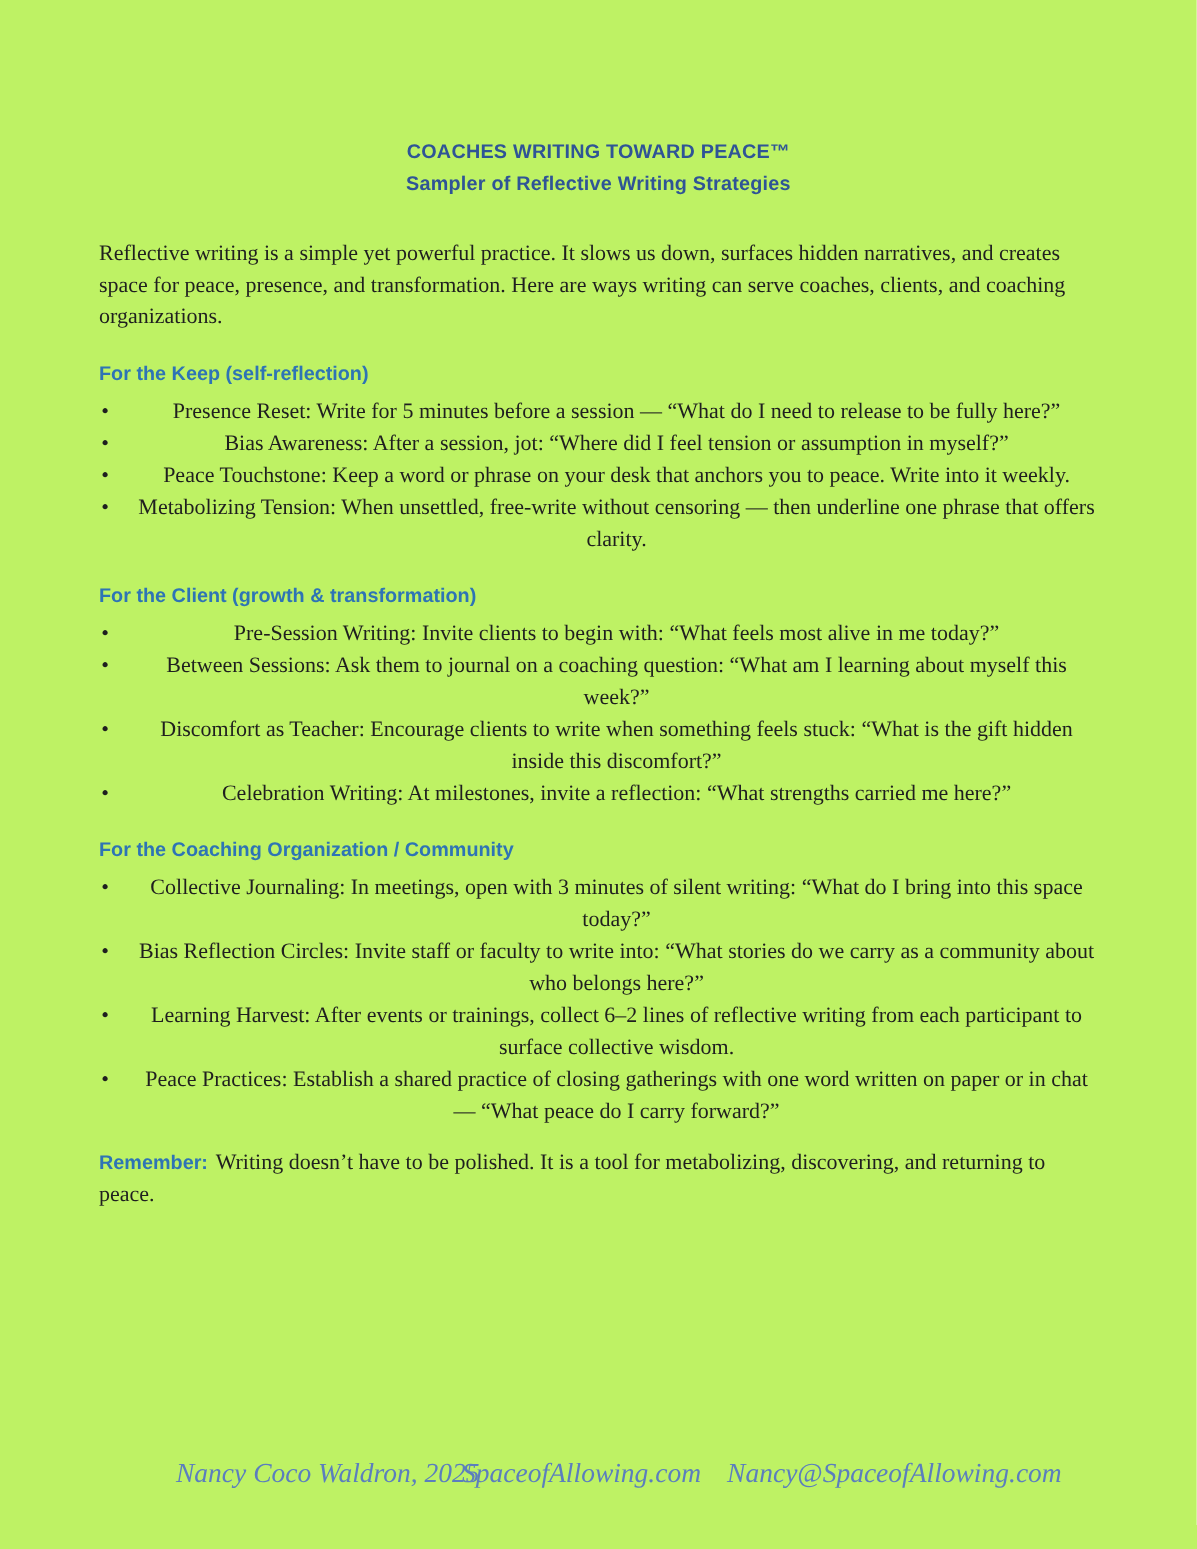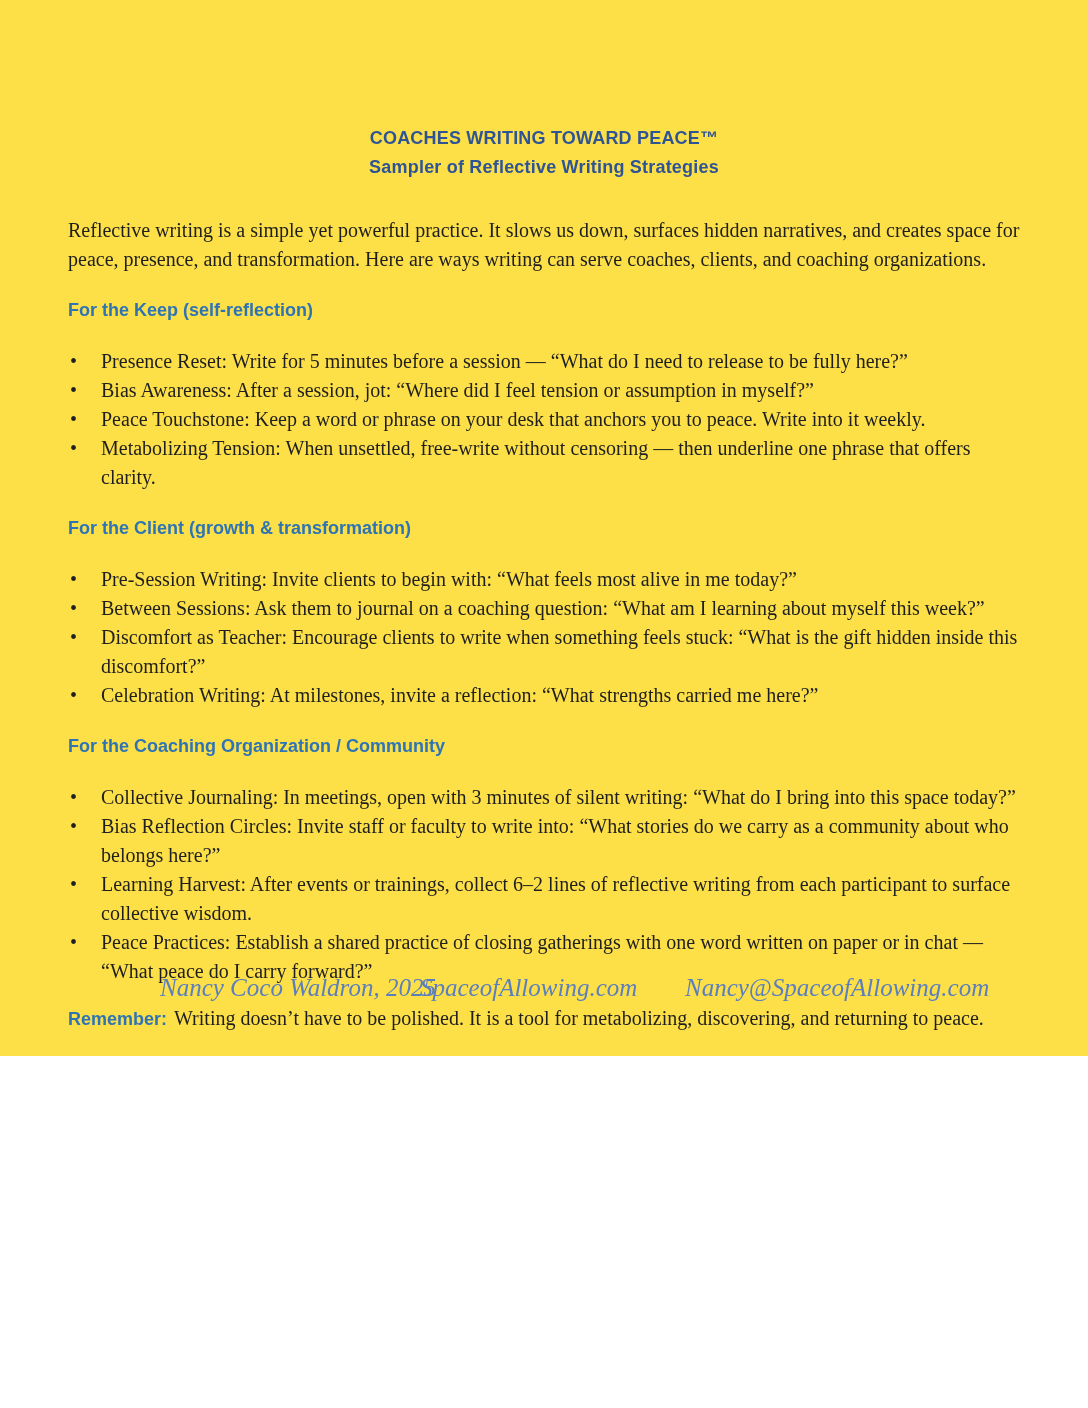--- a/index.html
+++ b/index.html
@@ -11,23 +11,23 @@
   * { margin: 0; padding: 0; box-sizing: border-box; }
   html, body { background: #ffffff; }
   body {
     width: 1088px;
     font-family: "Liberation Serif", serif;
     color: var(--body-ink);
   }
   .page {
     position: relative;
     width: 1088px;
-    height: 1056px;
-    background: #fde047;
-    padding: 0 68px;
+    height: 1408px;
+    background: #bef264;
+    padding: 0 90px;
     overflow: hidden;
   }
   header.doc-header {
     padding-top: 124px;
     text-align: center;
     font-family: "Liberation Sans", sans-serif;
   }
   h1.doc-title {
     font-size: 18px;
     line-height: 29px;
@@ -50,21 +50,22 @@
   .section { margin-top: 24px; }
   h3.section-heading {
     font-family: "Liberation Sans", sans-serif;
     font-size: 18px;
     line-height: 25px;
     font-weight: 700;
     color: var(--heading-blue);
   }
   .section ul {
     list-style: none;
-    margin-top: 24px;
+    margin-top: 8px;
+    text-align: center;
   }
   .section li {
     position: relative;
     padding-left: 33px;
     font-size: 20px;
     line-height: 29px;
   }
   .section li::before {
     content: "\2022";
     position: absolute;
@@ -93,21 +94,21 @@
     bottom: 58px;
     height: 24px;
     font-family: "Liberation Serif", serif;
     font-style: italic;
     font-size: 25px;
     color: var(--footer-blue);
   }
   .footer-item { position: absolute; top: 0; white-space: nowrap; }
   .footer-author  { left: 0; }
   .footer-website { left: 260px; }
-  .footer-email   { left: 525px; font-style: italic; }
+  .footer-email   { left: 501px; font-style: italic; }
 </style>
 </head>
 <body>
 
 <div class="page">
 
   <header class="doc-header">
     <h1 class="doc-title">COACHES WRITING TOWARD PEACE™</h1>
     <h2 class="doc-subtitle">Sampler of Reflective Writing Strategies</h2>
   </header>

